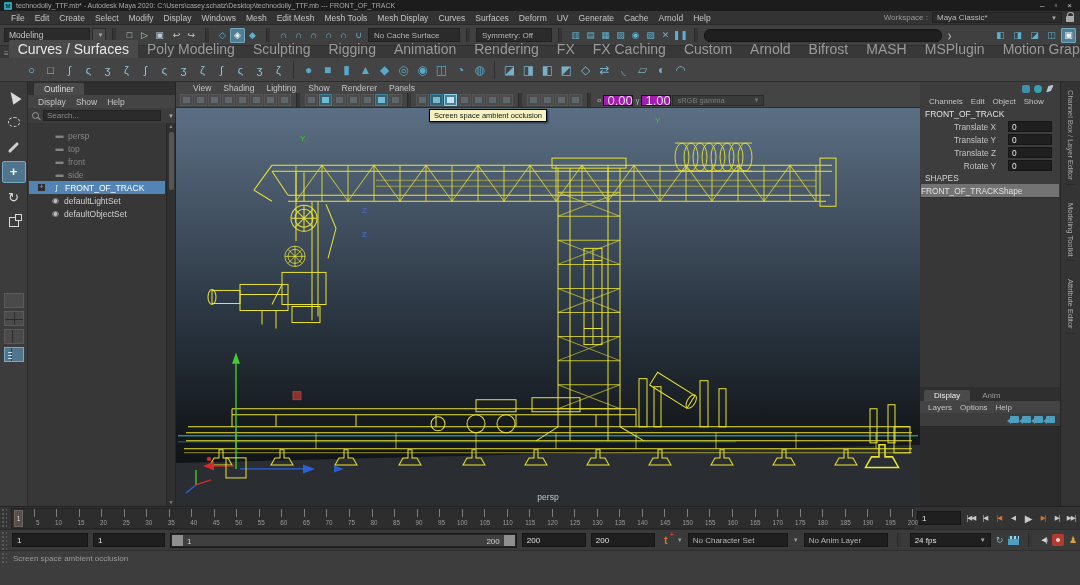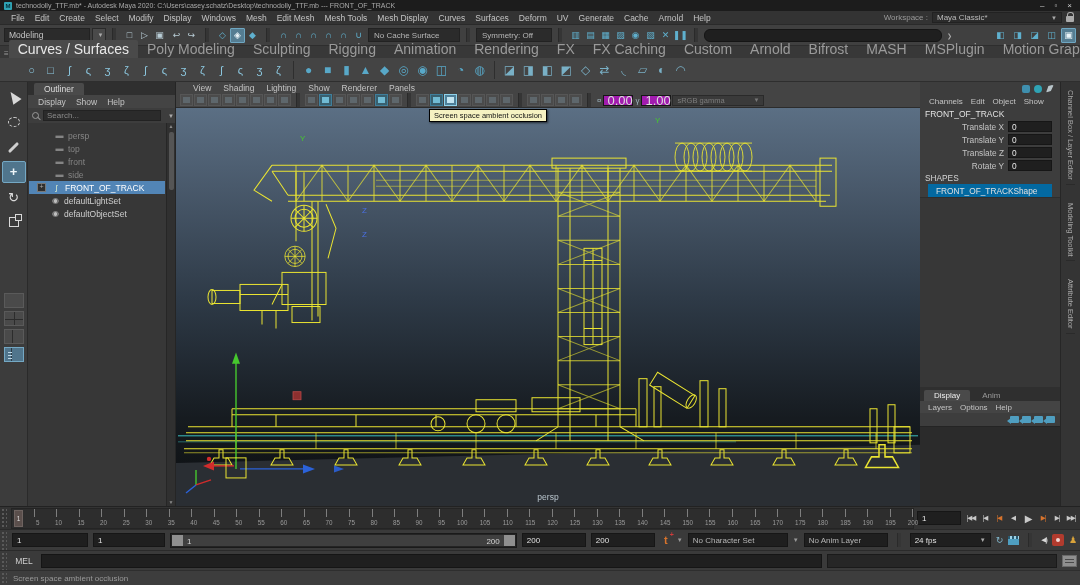--- a/index.html
+++ b/index.html
@@ -113,25 +113,25 @@
   .rightpanel{width:160px;display:flex}
   .rp-content{width:140px;background:#3d3d3d;display:flex;flex-direction:column}
   .rp-iconsrow{height:13px;display:flex;align-items:center;justify-content:flex-end;gap:4px;padding-right:6px}
   .rp-topicon{width:8px;height:8px;border-radius:2px}
   .rp-topicon.a{background:#3f8fae}
   .rp-topicon.b{background:#2fa3b4;border-radius:50%}
   .rp-topicon.c{background:#b8c4c9;clip-path:polygon(0 100%,30% 20%,100% 0,60% 80%)}
   .rp-menus{height:13px;display:flex;align-items:center;padding-left:5px}
   .rp-menus .menu-item{font-size:8px;padding:0 4px}
   .rp-object{height:12px;font-size:8.5px;color:#e2e2e2;padding-left:5px;display:flex;align-items:center}
-  .ch-row{height:13px;display:flex;align-items:center;justify-content:flex-end;gap:4px;padding-right:8px}
+  .ch-row{height:13px;display:flex;align-items:center;justify-content:flex-end;gap:12px;padding-right:8px}
   .ch-name{font-size:8.3px;color:#c4c4c4;text-align:right}
   .ch-val{width:44px;height:11px;background:#1f1f1f;border:1px solid #161616;font-size:8.3px;color:#e8e8e8;display:flex;align-items:center;padding:0 3px}
   .rp-shapes{height:12px;font-size:8.3px;color:#d5d5d5;padding-left:5px;display:flex;align-items:center}
-  .rp-shaperow{height:13px;background:#0369a1;margin:0 8px;font-size:8.3px;color:#e0e0e0;display:flex;align-items:center;padding-left:8px}
+  .rp-shaperow{height:13px;background:#737373;margin:0 1px;font-size:8.3px;color:#e0e0e0;display:flex;align-items:center;padding-left:0}
   .rp-fill{flex:1;background:#373737;border-top:1px solid #2e2e2e}
   .layer-tabs{height:14px;background:#2f2f2f;display:flex;align-items:flex-end;padding-left:4px;gap:2px}
   .layer-tab{font-size:8px;color:#999;padding:1px 10px}
   .layer-tab.active{background:#4a4a4a;color:#eee;border-radius:2px 2px 0 0}
   .layer-menus{height:12px;background:#444;display:flex;align-items:center;padding-left:4px}
   .layer-menus .menu-item{font-size:8px;padding:0 4px}
   .layer-iconsrow{height:13px;background:#3d3d3d;display:flex;align-items:center;justify-content:flex-end;gap:3px;padding-right:5px}
   .layer-ic{width:9px;height:7px;background:#4f9ec0;border-radius:1px;position:relative}
   .layer-ic::after{content:"";position:absolute;left:-3px;top:2px;border-top:3px solid transparent;border-bottom:3px solid transparent;border-right:4px solid #4f9ec0}
   .rp-dark{height:80px;background:#2b2b2b;border-top:1px solid #242424}
@@ -854,26 +854,19 @@
         <span class="ddarrow" style="margin-left:auto">▼</span>
       </div>
     <span class="loop-icon">↻</span>
     <span class="clap-icon"></span>
     <div class="vsep"></div>
     <span class="spk-icon">◀)</span>
     <span class="autokey-icon"></span>
     <span class="animpref-icon">♟</span>
   </div>
 
-  <div class="cmdline">
-    <div class="grip"></div>
-    <span class="mel-label">MEL</span>
-    <input class="mel-input" style="">
-    <div class="mel-result"></div>
-    <span class="script-icon"></span>
-  </div>
 
   <div class="helpline">
     <div class="grip"></div>
     <span class="help-text">Screen space ambient occlusion</span>
   </div>
 
 </div>
 
 </body></html>

